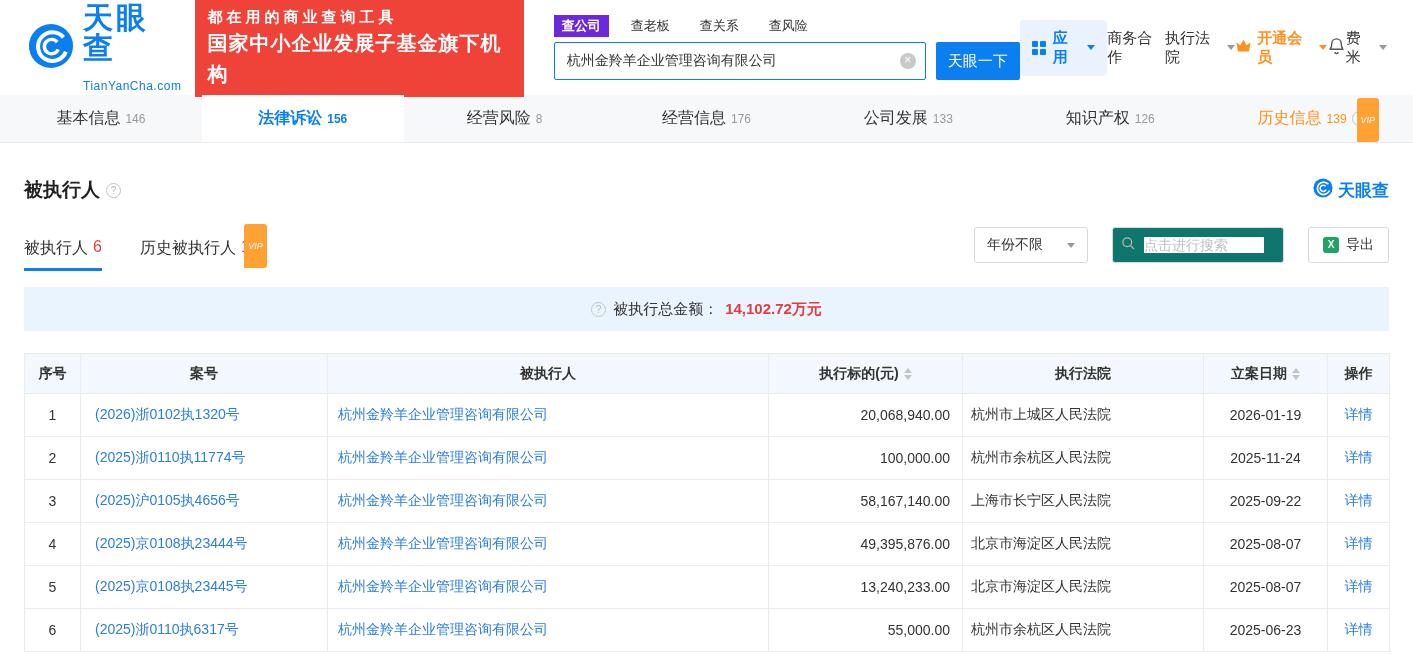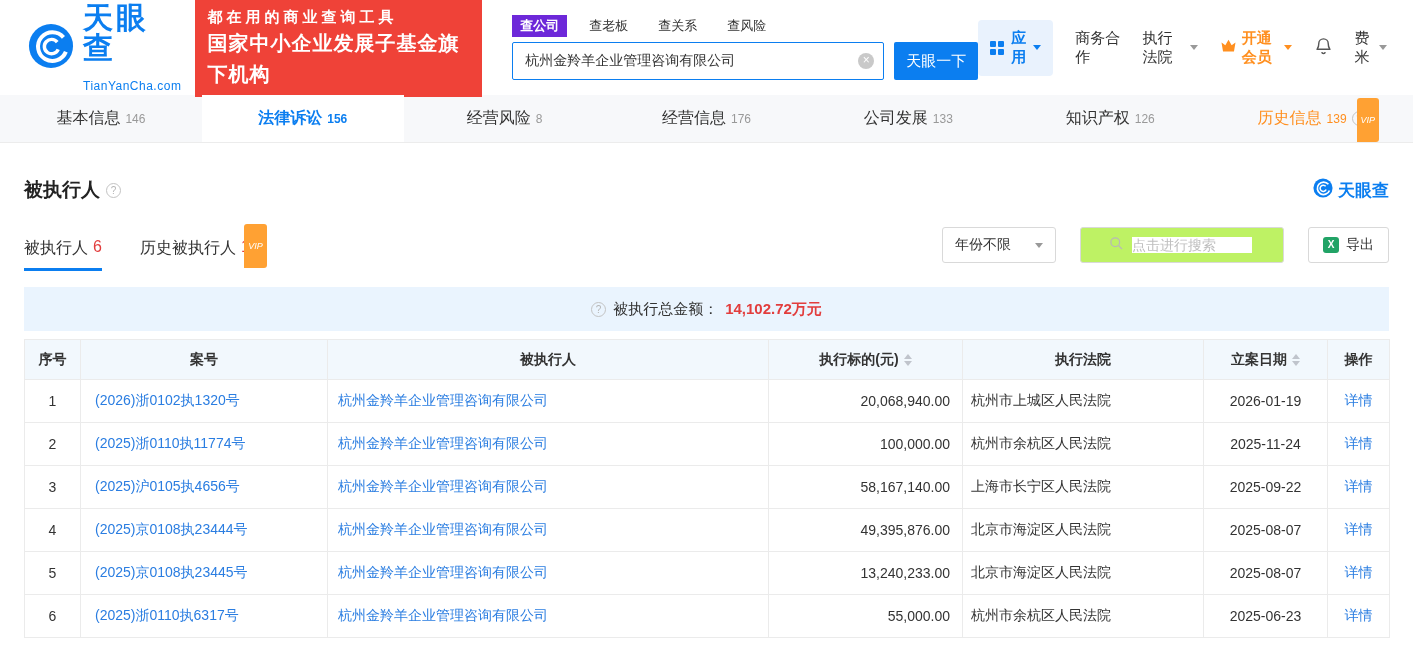--- a/index.html
+++ b/index.html
@@ -25,21 +25,21 @@
   .search-row { display:flex; align-items:center; }
   .search-input-wrap { position:relative; width:372px; }
   .search-input { width:100%; height:38px; border:1px solid #0b7ef0; border-radius:2px;
      padding:0 36px 0 12px; font-size:14px; color:#333; outline:none;
      font-family:"Liberation Sans","DejaVu Sans",sans-serif; }
   .clear-icon { position:absolute; right:10px; top:11px; width:16px; height:16px; background:#c9c9c9;
      color:#fff; border-radius:50%; font-size:12px; line-height:15px; text-align:center; cursor:pointer; }
   .search-btn { width:84px; height:38px; margin-left:10px; background:#0b7ef0; color:#fff; border:none;
      border-radius:2px; font-size:15px; cursor:pointer; font-family:inherit; }
   
-  .top-right { margin-left:auto; display:flex; align-items:center; gap:22px; font-size:15px; color:#333; }
+  .top-right { margin-left:auto; display:flex; align-items:center; font-size:15px; color:#333; }
   .apps-btn { display:flex; align-items:center; gap:7px; background:#e9f2fd; color:#0b7ef0;
      padding:9px 12px; border-radius:4px; font-weight:bold; cursor:pointer; }
   .grid-icon { display:grid; grid-template-columns:6px 6px; gap:2px; }
   .grid-icon i { width:6px; height:6px; background:#0b7ef0; border-radius:1px; }
   .top-link { cursor:pointer; display:flex; align-items:center; gap:5px; }
   .vip-link { color:#ff8f1f; font-weight:bold; }
   .tri-down { width:0; height:0; border-left:4px solid transparent; border-right:4px solid transparent;
      border-top:5px solid #999; display:inline-block; }
   .tri-down.blue { border-top-color:#0b7ef0; }
   .tri-down.orange { border-top-color:#ff8f1f; }
@@ -67,34 +67,34 @@
   .subtab-row { display:flex; align-items:flex-end; margin-top:24px; }
   .subtab { position:relative; margin-right:38px; padding:6px 0 12px; font-size:16px; color:#333;
      display:flex; gap:5px; cursor:pointer; }
   .subtab .count { color:#e23d3d; }
   .subtab.active::after { content:""; position:absolute; left:0; right:0; bottom:0; height:3px; background:#0b7ef0; }
   .subtab .vip-badge { top:-8px; right:-8px; }
   .controls { margin-left:auto; display:flex; gap:24px; align-items:center; padding-bottom:8px; }
   .year-select { display:flex; align-items:center; gap:24px; border:1px solid #d9d9d9; border-radius:3px;
      height:36px; padding:0 12px; font-size:14px; color:#333; cursor:pointer; background:#fff; }
   .mini-search { display:flex; align-items:center; gap:8px; border:1px solid #d9d9d9; border-radius:3px;
-     height:36px; padding:0 28px; width:204px; background:#bef264; }
+     height:36px; padding:0 8px; width:172px; background:#0f766e; }
   .mini-search input { border:none; outline:none; width:120px; font-size:14px; color:#333;
      font-family:inherit; }
   .mini-search input::placeholder { color:#bfbfbf; }
   .export-btn { display:flex; align-items:center; gap:7px; border:1px solid #d9d9d9; border-radius:3px;
      height:36px; padding:0 14px; font-size:14px; color:#333; background:#fff; cursor:pointer; font-family:inherit; }
   .excel-icon { width:16px; height:16px; background:#21a366; color:#fff; font-size:10px; font-weight:bold;
      border-radius:3px; text-align:center; line-height:16px; }
   
   .summary-bar { margin-top:16px; height:44px; background:#eaf4fe; display:flex; align-items:center;
      justify-content:center; gap:7px; font-size:15px; color:#333; }
   .summary-amount { color:#e23d3d; font-weight:bold; }
   
-  table { width:100%; border-collapse:collapse; table-layout:fixed; margin-top:8px; }
+  table { width:100%; border-collapse:collapse; table-layout:fixed; margin-top:22px; }
   th,td { border:1px solid #ebebeb; }
   thead th { background:#f2f8fd; height:40px; font-size:14px; font-weight:bold; color:#333; text-align:center; }
   tbody td { height:43px; font-size:14px; color:#333; background:#fff; }
   td.c-no { text-align:center; }
   td.c-case { padding-left:14px; }
   td.c-person { padding-left:10px; }
   td.c-amount { text-align:right; padding-right:12px; }
   td.c-court { padding-left:8px; }
   td.c-date { text-align:center; }
   td.c-action { text-align:center; }

